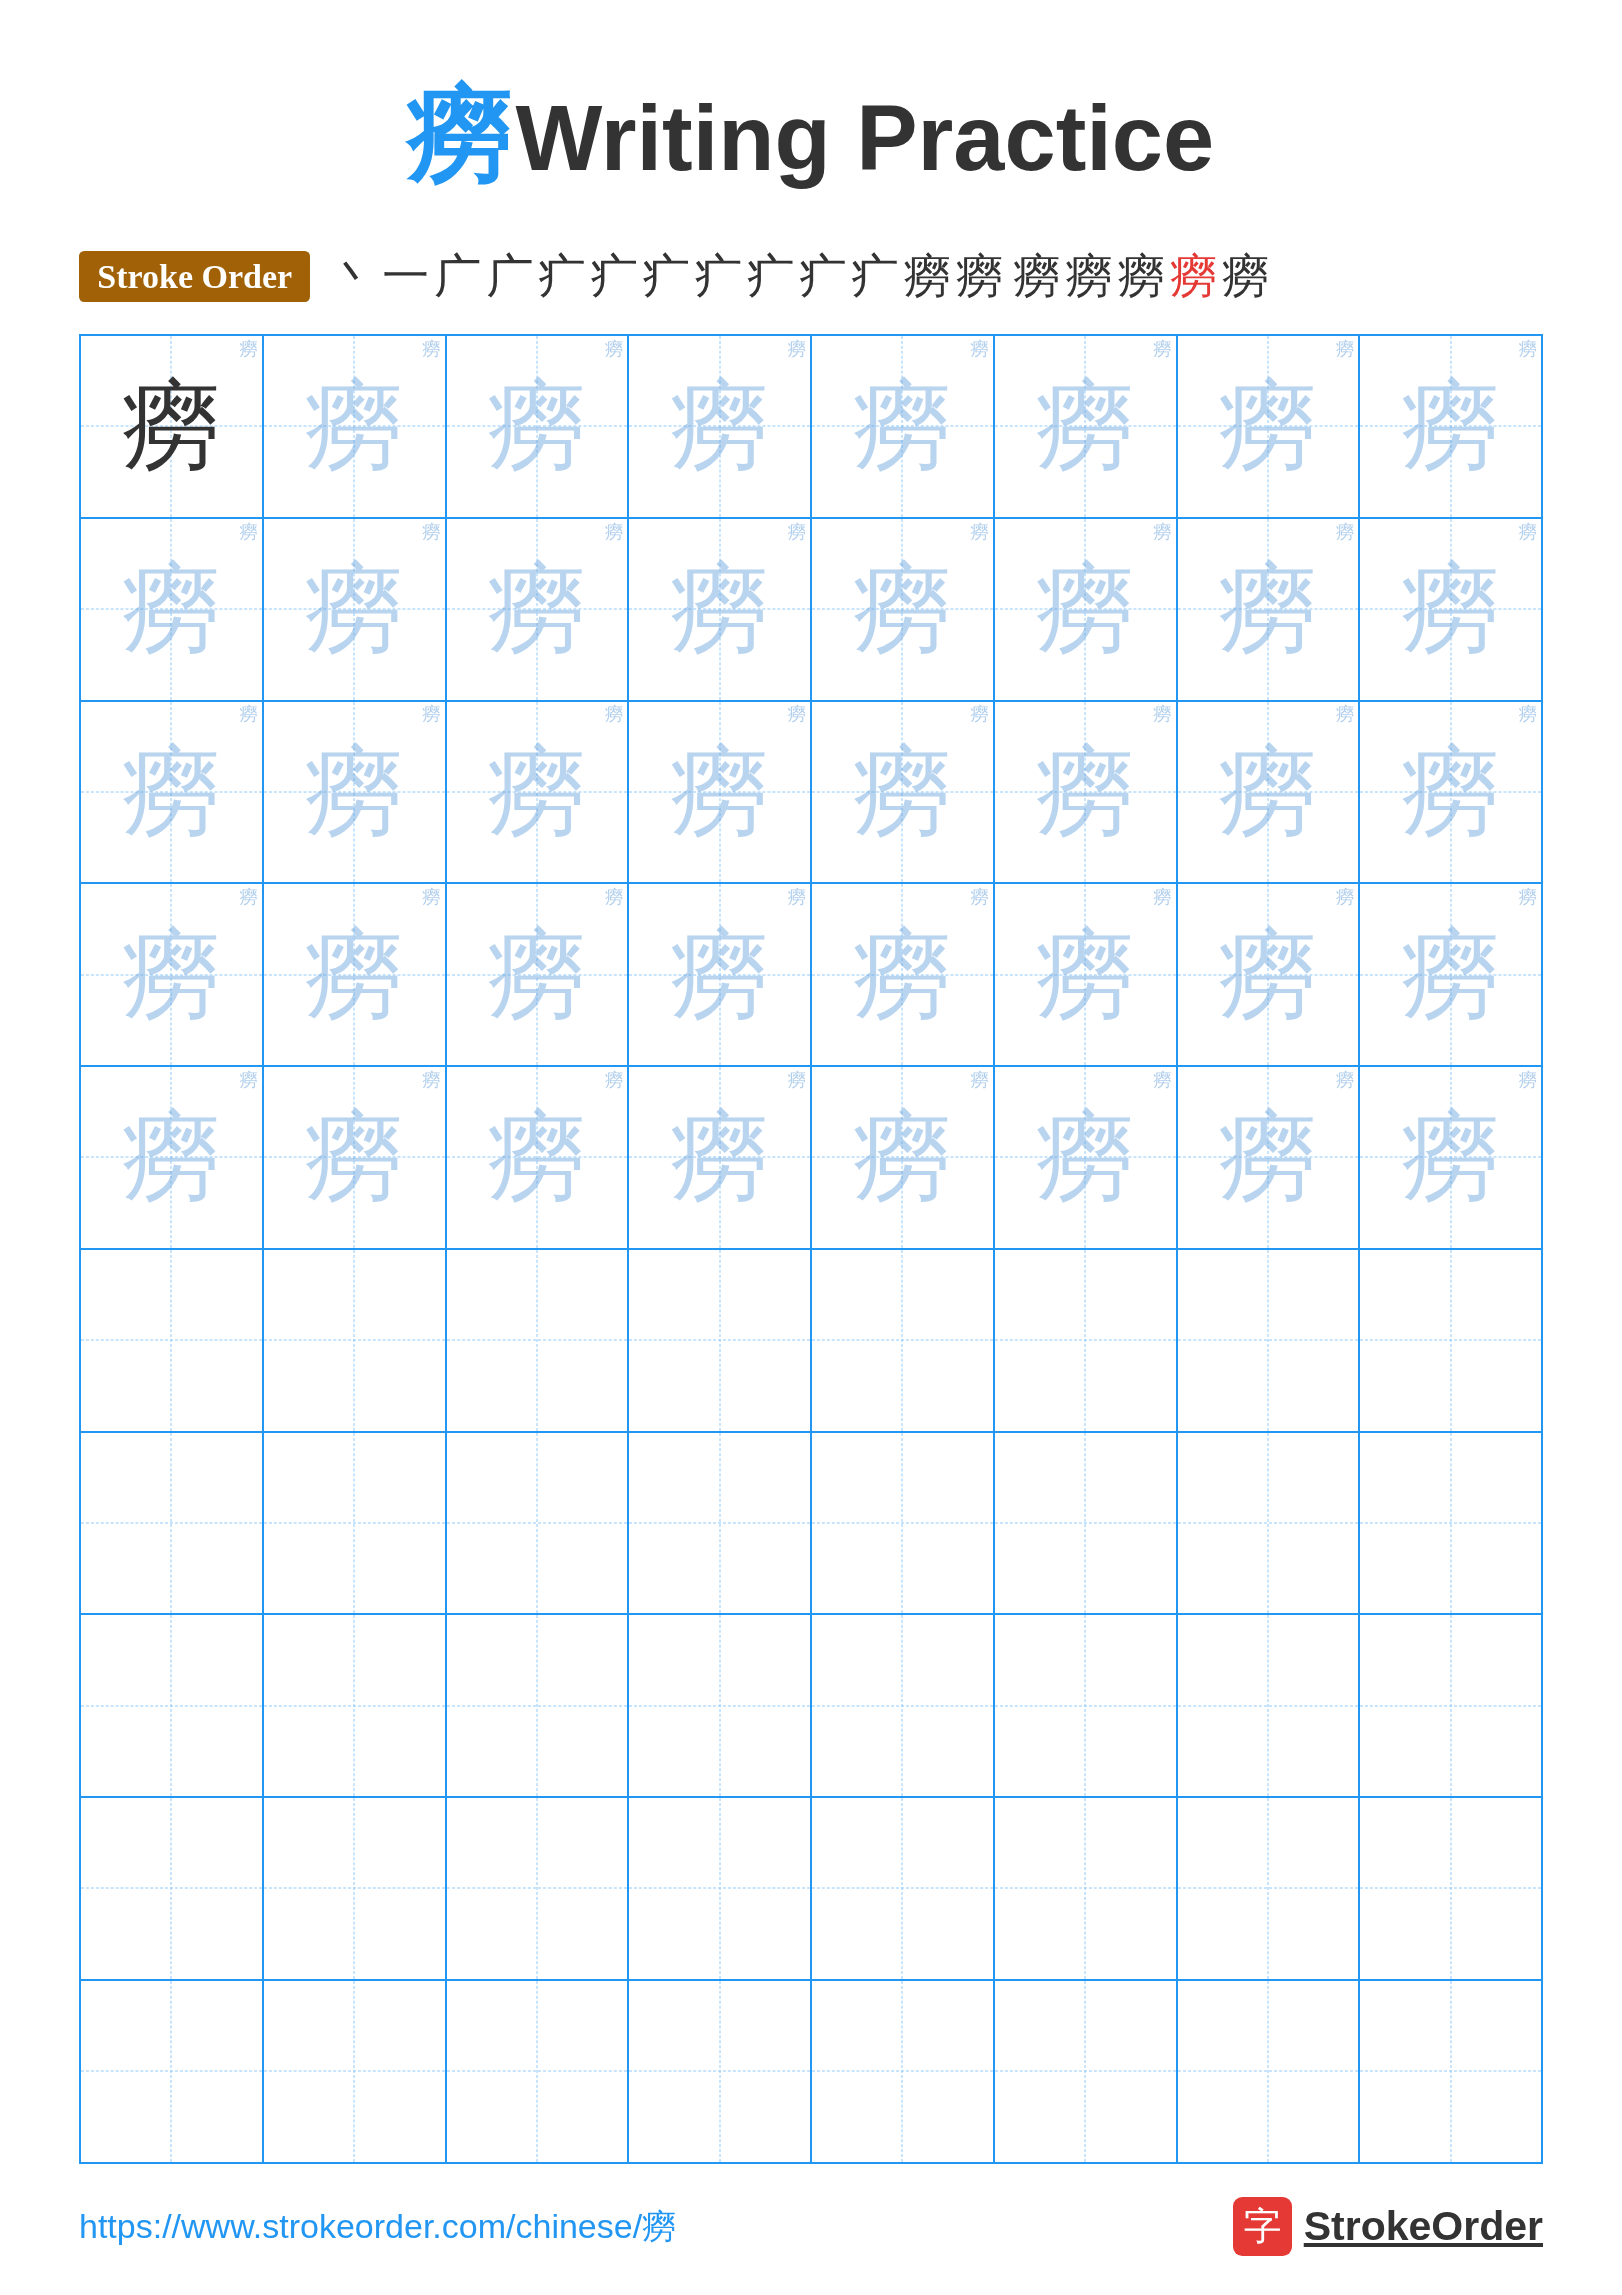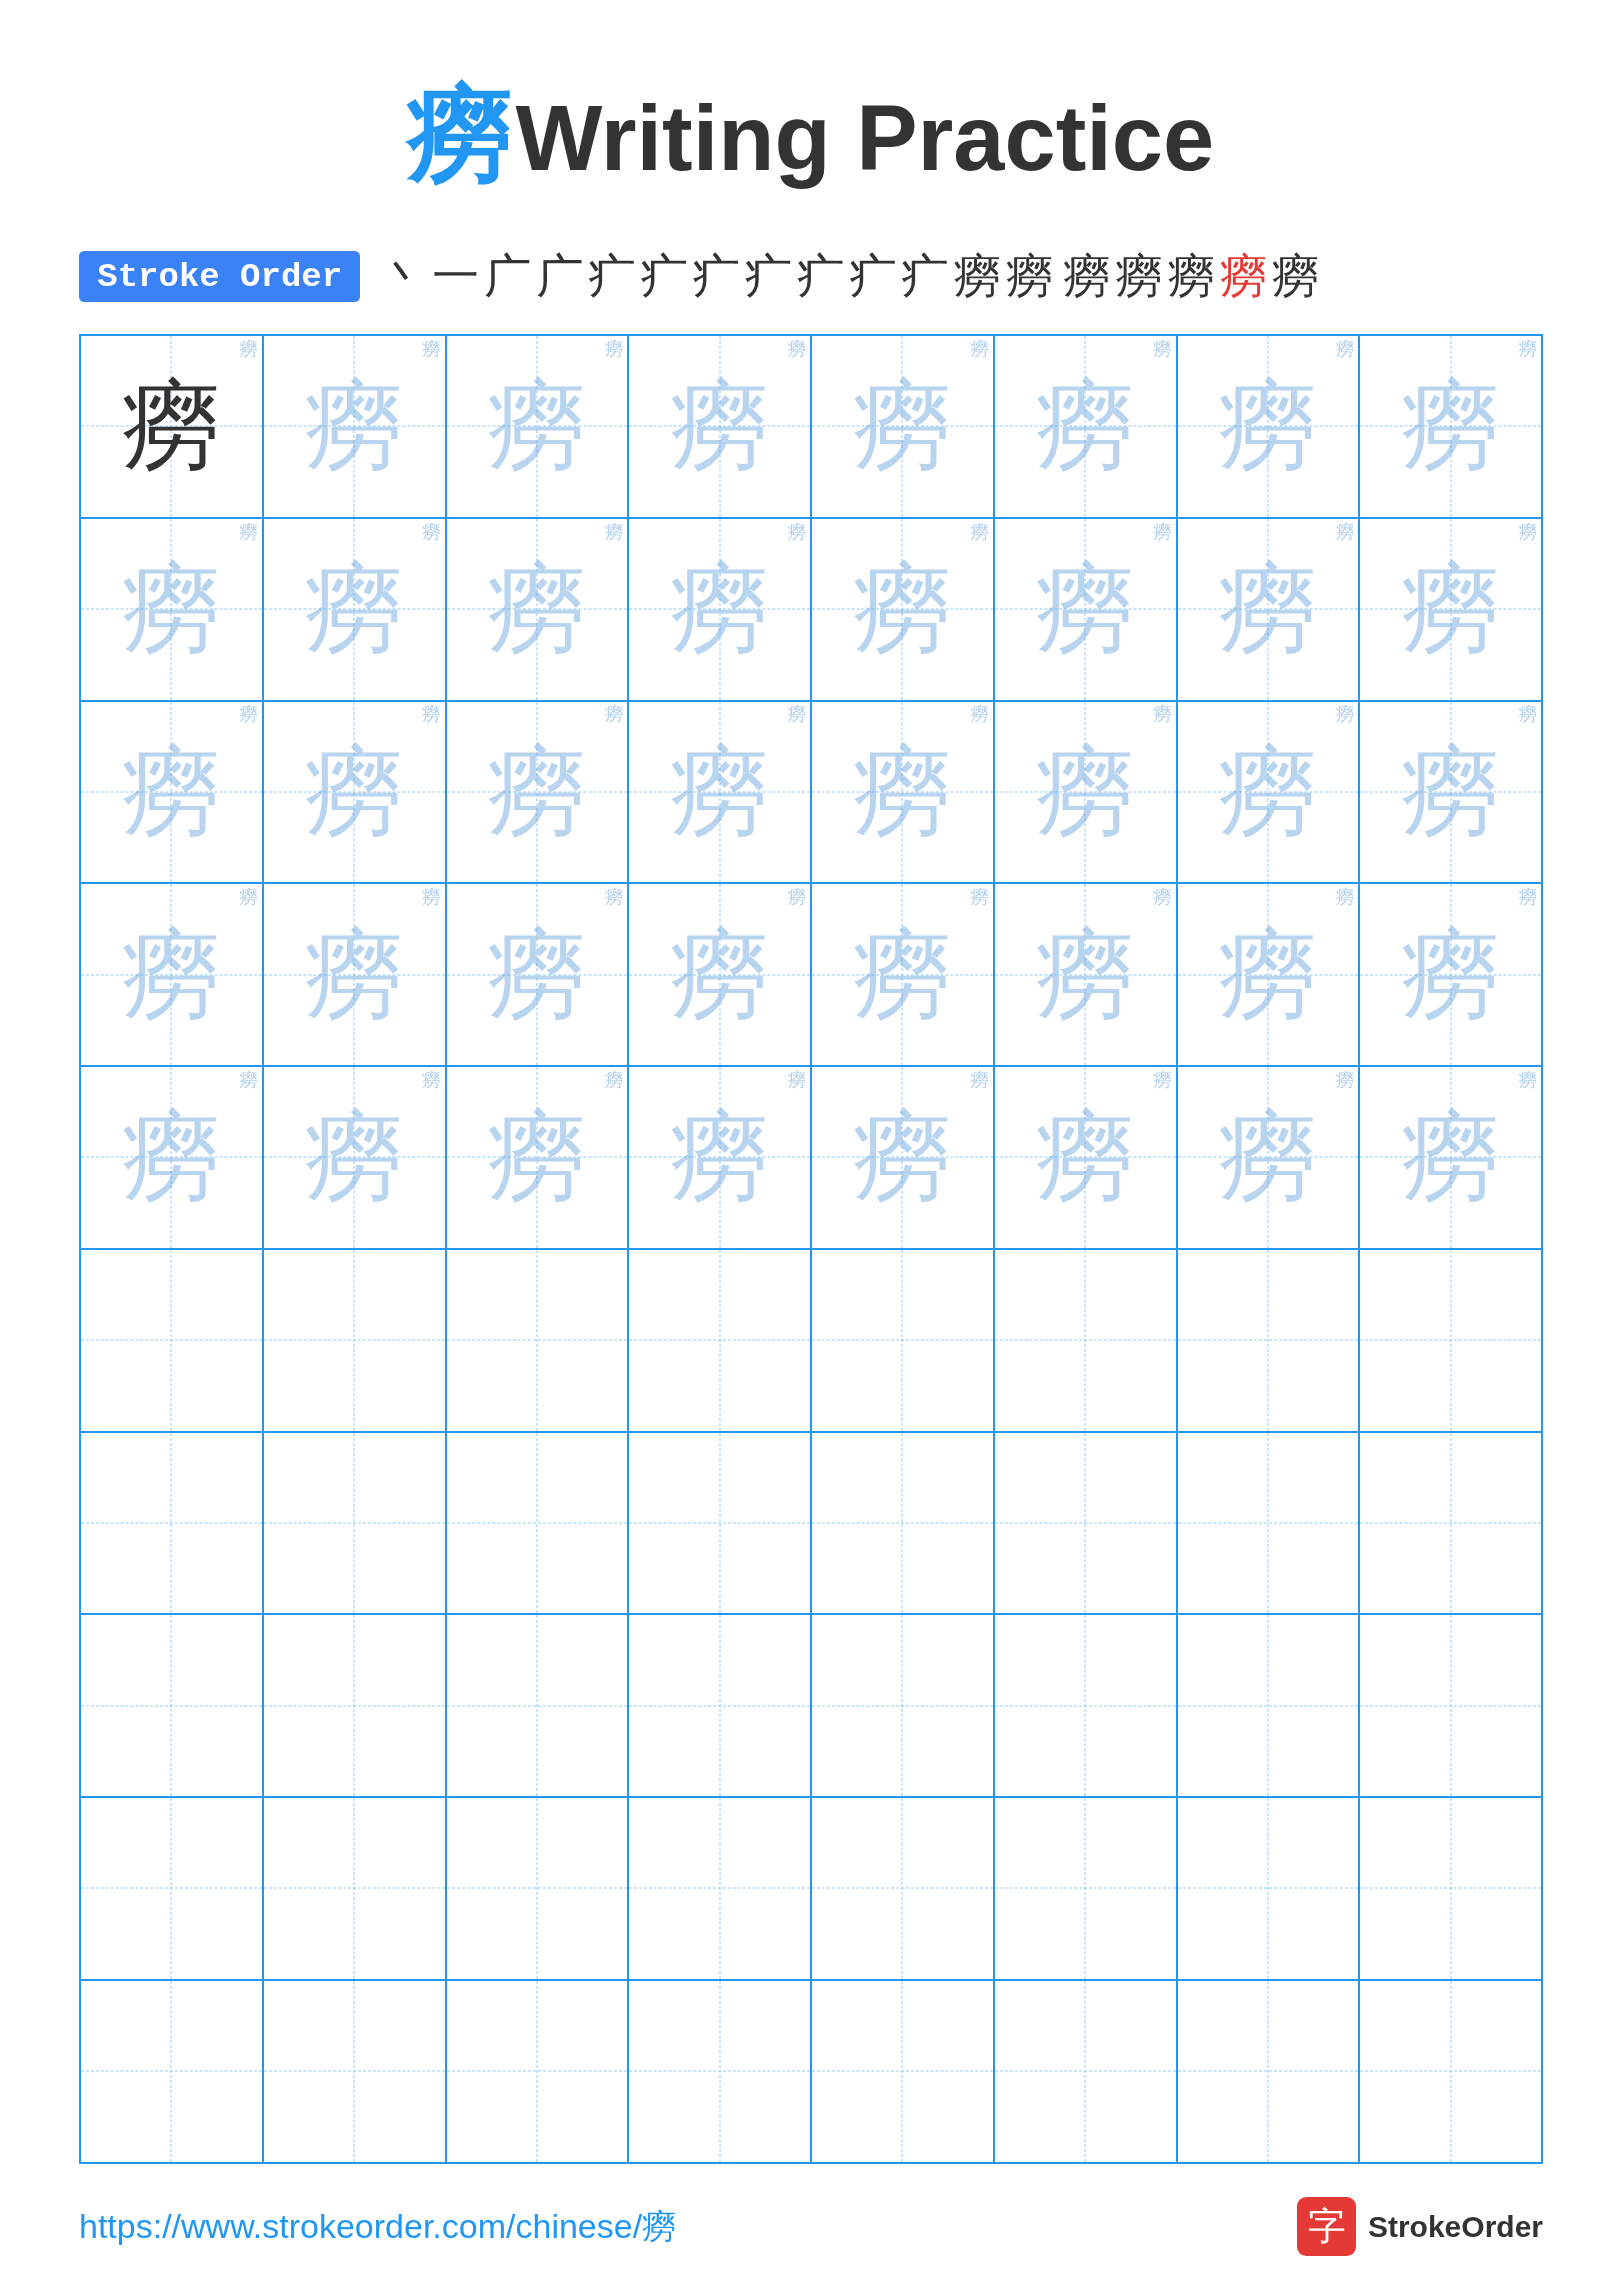--- a/index.html
+++ b/index.html
@@ -45,26 +45,26 @@
     .stroke-order-section {
       width: 100%;
       margin-bottom: 26px;
       display: flex;
       flex-wrap: wrap;
       align-items: center;
       gap: 6.5px;
     }
 
     .stroke-order-badge {
-      background: #3b82f6;
+      background: #a16207;
       color: white;
       font-size: 34px;
       padding: 6.5px 18.3px;
       border-radius: 5.2px;
-      font-family: Liberation Mono, monospace;
+      font-family: Liberation Serif, serif;
       font-weight: bold;
       white-space: nowrap;
       margin-right: 13px;
     }
 
     .stroke-chars {
       display: flex;
       flex-wrap: wrap;
       align-items: center;
       gap: 5.2px;
@@ -184,24 +184,25 @@
       border-radius: 9.2px;
       display: flex;
       align-items: center;
       justify-content: center;
       color: white;
       font-size: 38px;
       font-family: serif;
     }
 
     .footer-logo-text {
-      font-size: 30px;
+      font-size: 41px;
       color: #333;
       font-family: Arial, sans-serif;
       font-weight: bold;
+      text-decoration: underline;
     }
   </style>
 </head>
 <body>
 
 <div class="page">
 
   <div class="title-section">
     <span class="title-char">癆</span>
     <span class="title-text"> Writing Practice</span>

